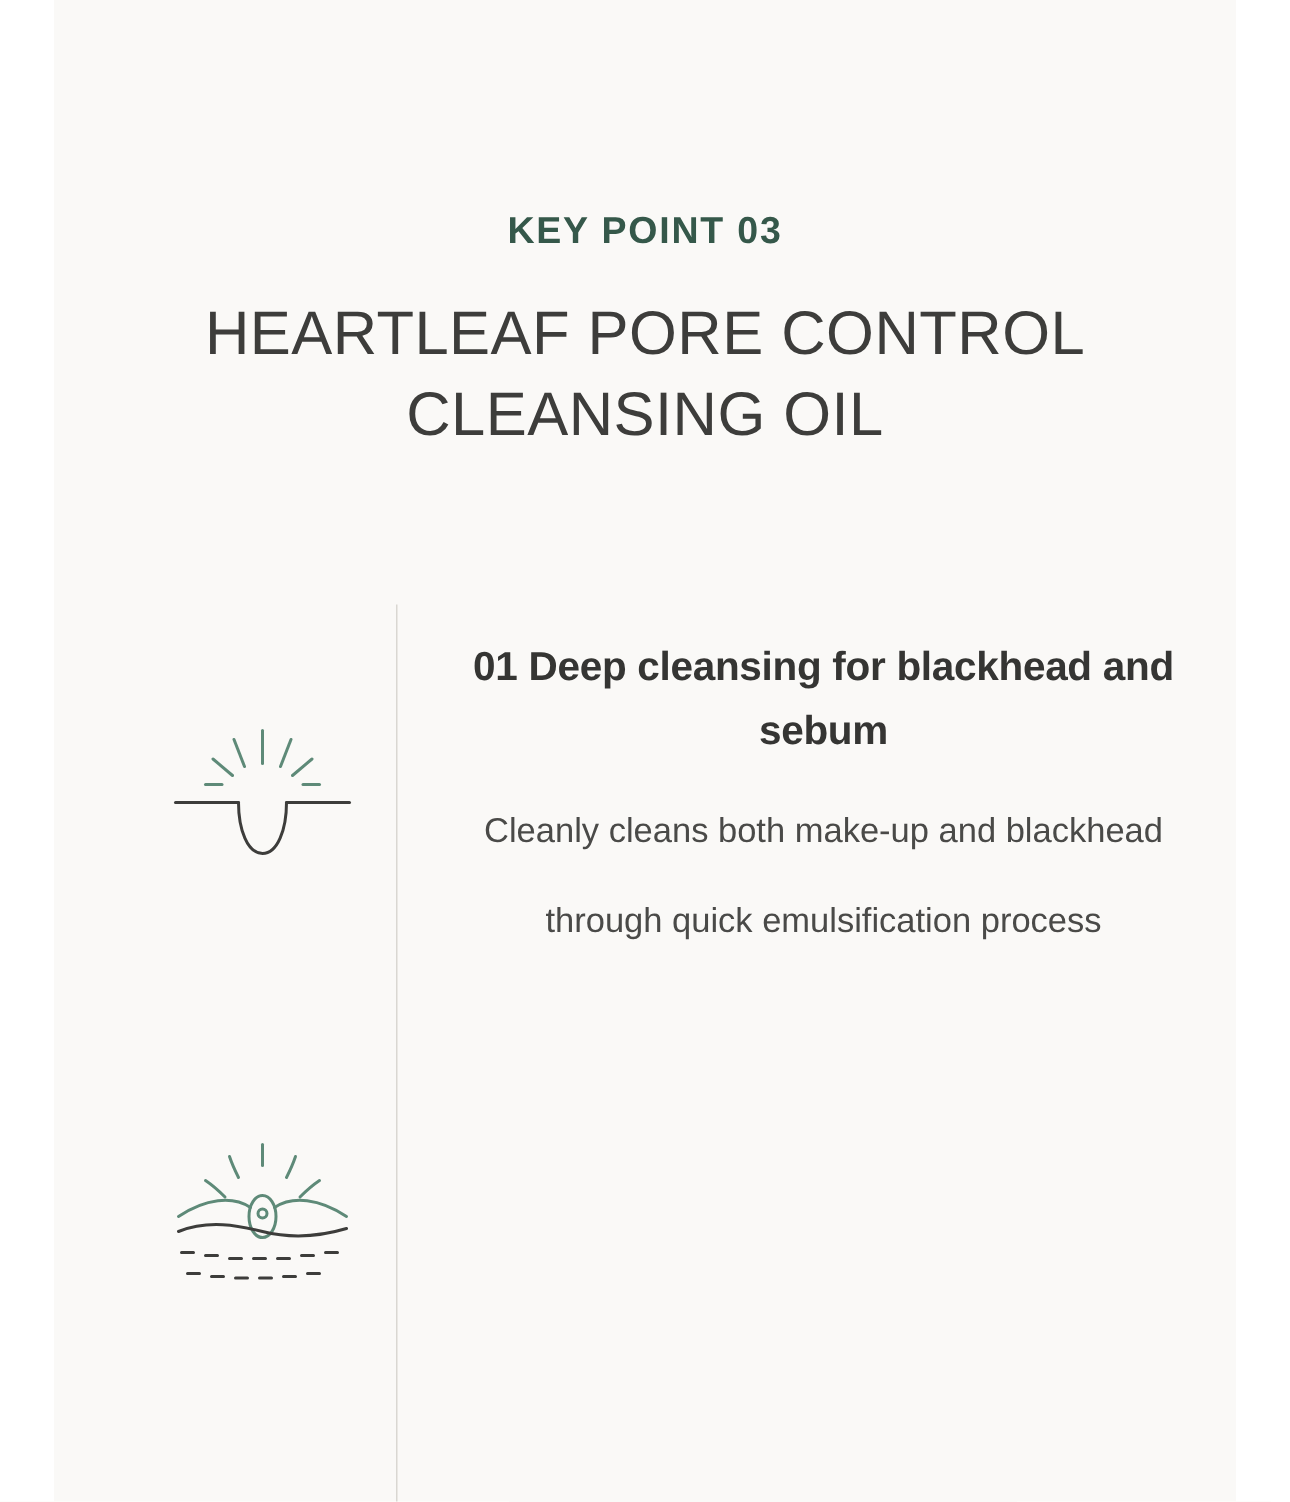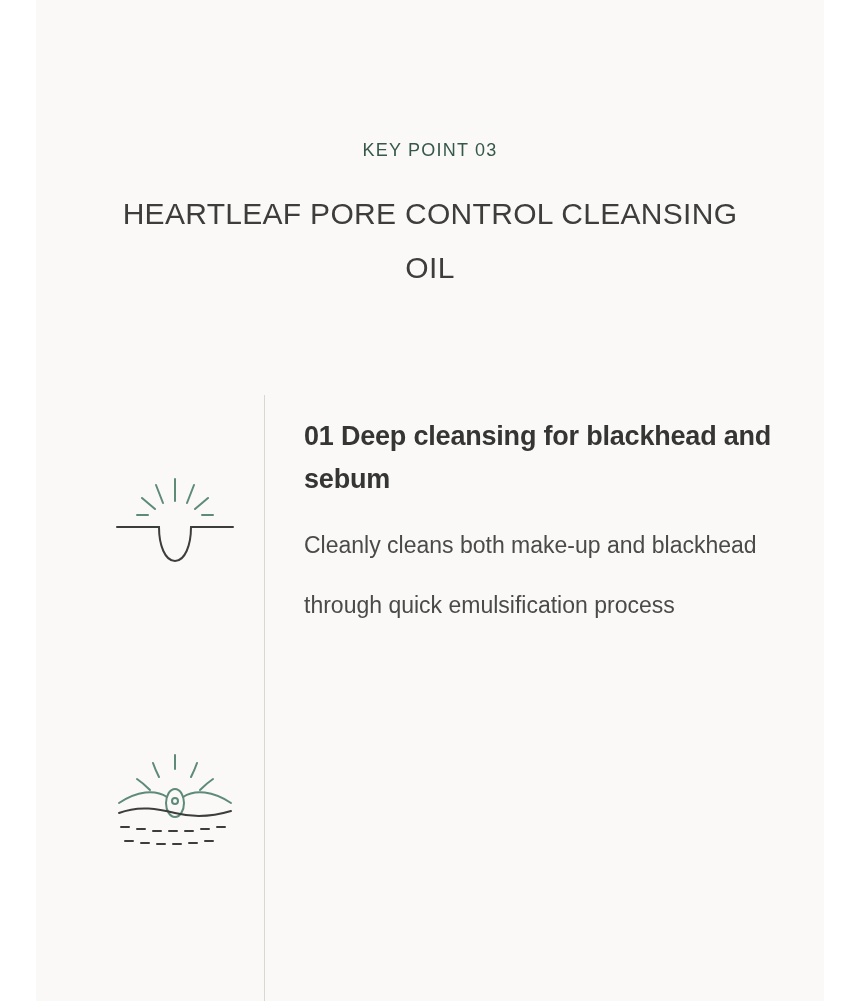--- a/index.html
+++ b/index.html
@@ -41,29 +41,29 @@
     right: 0;
     top: 0;
     width: 36px;
     height: 1001px;
     background: #ffffff;
   }
 
   .eyebrow {
     text-align: center;
     color: #35584a;
-    font-size: 18px;
+    font-size: 25px;
     letter-spacing: 1.2px;
     padding-top: 140px;
-    font-weight: 400;
+    font-weight: 700;
   }
   .headline {
     text-align: center;
     color: #3d3d3b;
-    font-size: 30px;
+    font-size: 41px;
     line-height: 54px;
     font-weight: 400;
     letter-spacing: 0.3px;
     margin-top: 26px;
     padding: 0 60px;
   }
 
   .features {
     position: relative;
     margin-top: 120px;
@@ -87,20 +87,21 @@
     flex: 0 0 178px;
     display: flex;
     align-items: center;
     justify-content: center;
     padding-top: 56px;
   }
   .feature-body {
     padding-left: 40px;
     padding-right: 30px;
     flex: 1 1 auto;
+    text-align: center;
   }
   .feature-title {
     color: #353533;
     font-size: 27px;
     line-height: 43px;
     font-weight: bold;
     letter-spacing: -0.2px;
     margin: 0 0 14px 0;
   }
   .feature-desc {

